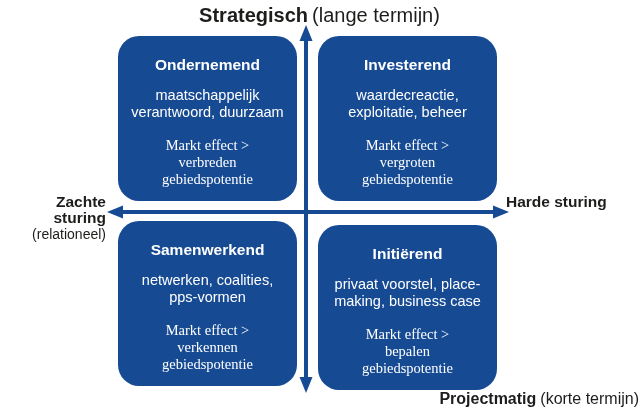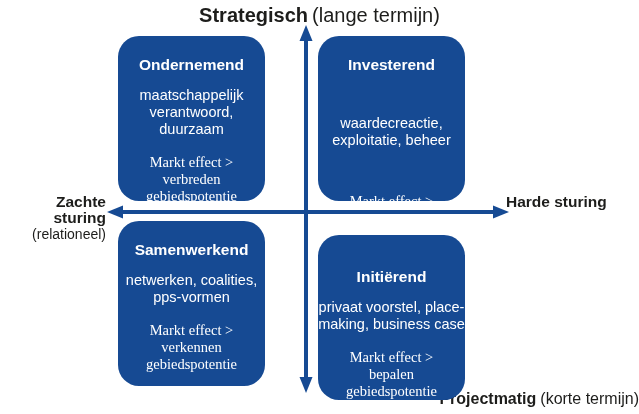--- a/index.html
+++ b/index.html
@@ -23,33 +23,33 @@
   .axis-bottom { top: 390px; left: 0; width: 639px; text-align: right; font-size: 16px; }
   .axis-top b, .axis-bottom b, .axis-left b, .axis-right b { font-weight: 700; }
   .axis-top .normal, .axis-bottom .normal { margin-left: 4px; }
   .axis-left  { top: 194px; left: 0;    width: 106px; text-align: right;  line-height: 16px; }
   .axis-right { top: 194px; left: 506px; width: 133px; text-align: left; line-height: 16px; }
   .axis-left b, .axis-right b { font-size: 15.5px; }
   .axis-sub { font-size: 14px; white-space: nowrap; }
 
   .quad {
     position: absolute;
-    width: 147px; height: 165px;
+    width: 179px; height: 165px;
     background: var(--blue);
     border-radius: 21px;
     color: #ffffff;
     text-align: center;
     box-sizing: border-box;
     display: flex; flex-direction: column; align-items: center;
     padding-top: 20px;
   }
   .q-tl { left: 118px; top: 36px;  }
-  .q-tr { left: 318px; top: 36px; gap: 28px;  }
+  .q-tr { left: 318px; top: 36px;  }
   .q-bl { left: 118px; top: 221px; }
-  .q-br { left: 318px; top: 235px; justify-content: flex-end; }
+  .q-br { left: 318px; top: 225px; }
 
   .q-title  { font-weight: 700; font-size: 15.5px; }
   .q-desc   { margin-top: 13px; font-size: 14.5px; line-height: 17px; white-space: pre-line; }
   .q-effect { margin-top: 16px; font-size: 14.5px; line-height: 17px; white-space: pre-line; font-family: Liberation Serif, serif; }
 </style>
 </head>
 <body>
 
 <div class="stage">
 

